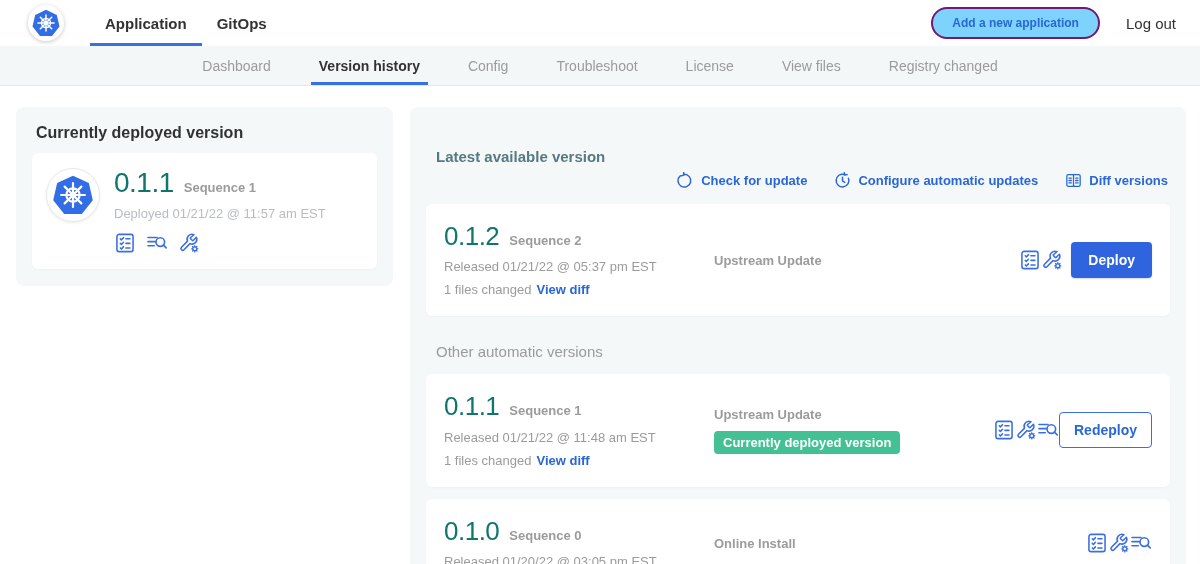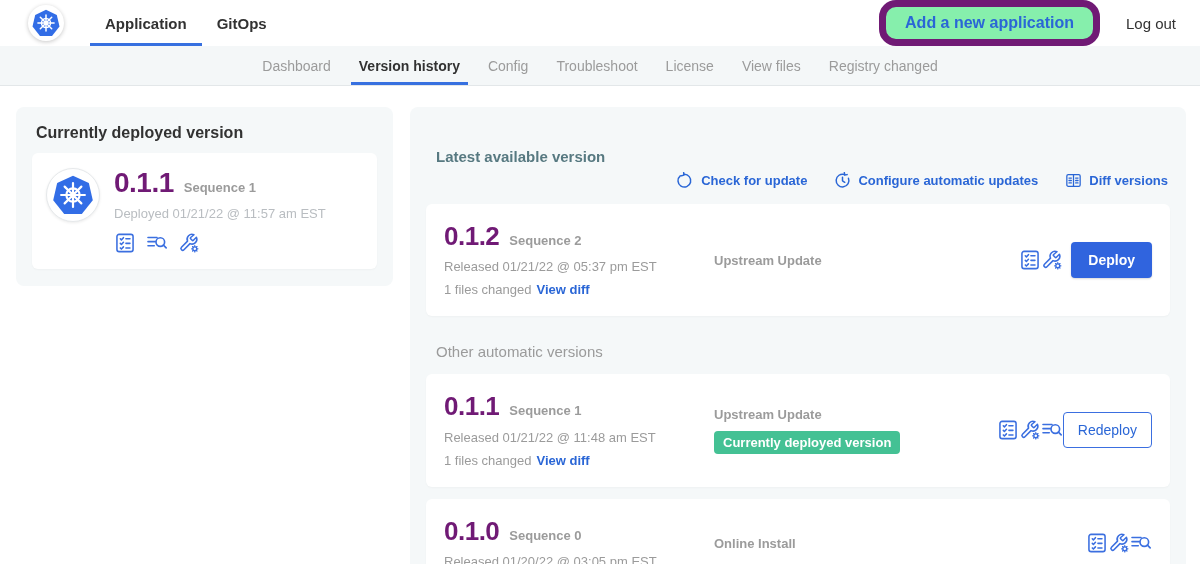--- a/index.html
+++ b/index.html
@@ -25,30 +25,30 @@
   .header-tabs { display: flex; }
   .header-tab {
     display: flex; align-items: center; padding: 0 15px; position: relative;
     font-size: 15px; font-weight: 700; color: #323232; cursor: pointer;
   }
   .header-tab.active::after {
     content: ""; position: absolute; left: 0; right: 0; bottom: 0; height: 3px; background: #3770e0;
   }
   .header-spacer { flex: 1; }
   .add-app-btn {
-    align-self: center; background: #86efac; border: 7px solid #701a75; color: #2a66d6;
-    font-family: inherit; font-size: 16px; font-weight: 700; padding: 7px 19px;
+    align-self: center; background: #7dd3fc; border: 2px solid #701a75; color: #2a66d6;
+    font-family: inherit; font-size: 12px; font-weight: 700; padding: 7px 19px;
     border-radius: 17px; cursor: pointer;
   }
   .logout { align-self: center; margin-left: 26px; font-size: 15px; color: #323232; cursor: pointer; }
 
   
   .subnav {
     height: 40px; background: #f4f7f8; border-bottom: 1px solid #e3e7e9;
-    display: flex; justify-content: center; gap: 24px; align-items: stretch;
+    display: flex; justify-content: center; gap: 44px; align-items: stretch;
   }
   .subnav-tab {
     display: flex; align-items: center; position: relative; font-size: 14px;
     color: #9b9b9b; cursor: pointer; padding: 0 2px;
   }
   .subnav-tab.active { color: #323232; font-weight: 700; }
   .subnav-tab.active::after {
     content: ""; position: absolute; left: -6px; right: -6px; bottom: 0; height: 3px; background: #3770e0;
   }
 
@@ -63,21 +63,21 @@
     background: #fff; border-radius: 6px; padding: 15px 14px; display: flex; gap: 14px;
     box-shadow: 0 1px 2px rgba(0,0,0,.03);
   }
   .logo-ring {
     width: 54px; height: 54px; border-radius: 50%; border: 1px solid #e6e9eb; background: #fff;
     display: flex; align-items: center; justify-content: center; flex: 0 0 auto;
     box-shadow: 0 1px 3px rgba(0,0,0,.08);
   }
   .logo-ring svg { width: 44px; height: 44px; }
   .ver-row { display: flex; align-items: baseline; gap: 10px; }
-  .ver { font-size: 28px; font-weight: 700; color: #701a75; letter-spacing: -0.5px; line-height: 1.05; }
+  .ver { font-size: 28px; font-weight: 400; color: #0f766e; letter-spacing: -0.5px; line-height: 1.05; }
   .seq { font-size: 13px; color: #9b9b9b; font-weight: 700; }
   .deployed-at { font-size: 13px; color: #b9bdc1; margin-top: 9px; }
   .icon-row { display: flex; gap: 10px; margin-top: 11px; align-items: center; }
 
   
   .versions-panel { flex: 1; padding: 15px 16px 16px; }
   .panel-head { display: flex; justify-content: space-between; align-items: center; margin: 2px 2px 15px 10px; }
   .panel-title { font-size: 15px; font-weight: 700; color: #577981; }
   .head-actions { display: flex; gap: 27px; align-items: center; }
   .action-link { display: flex; align-items: center; gap: 7px; color: #2a66d6; font-size: 13px; font-weight: 700; cursor: pointer; margin-top: 48px; }
@@ -101,21 +101,21 @@
   .badge.green { background: #44c194; }
   .badge.gray  { background: #b7c2c8; }
   .vc-right { display: flex; align-items: center; }
   .deploy-btn {
     margin-left: 8px; background: #3064de; border: none; color: #fff; font-family: inherit;
     font-size: 14px; font-weight: 700; padding: 10px 17px; border-radius: 4px; cursor: pointer;
     box-shadow: 0 1px 2px rgba(0,0,0,.15);
   }
   .redeploy-btn {
     background: #fff; border: 1px solid #3b6fe0; color: #2a66d6; font-family: inherit;
-    font-size: 14px; font-weight: 400; padding: 9px 14px; border-radius: 4px; cursor: pointer;
+    font-size: 14px; font-weight: 700; padding: 9px 14px; border-radius: 4px; cursor: pointer;
   }
   .other-title { font-size: 15px; color: #9b9b9b; margin: 27px 2px 14px 10px; }
   .card-gap { margin-bottom: 12px; }
 </style>
 </head>
 <body>
 
 <svg class="defs" xmlns="http://www.w3.org/2000/svg">
   <defs>
     <symbol id="sym-k8s" viewBox="0 0 100 100">

